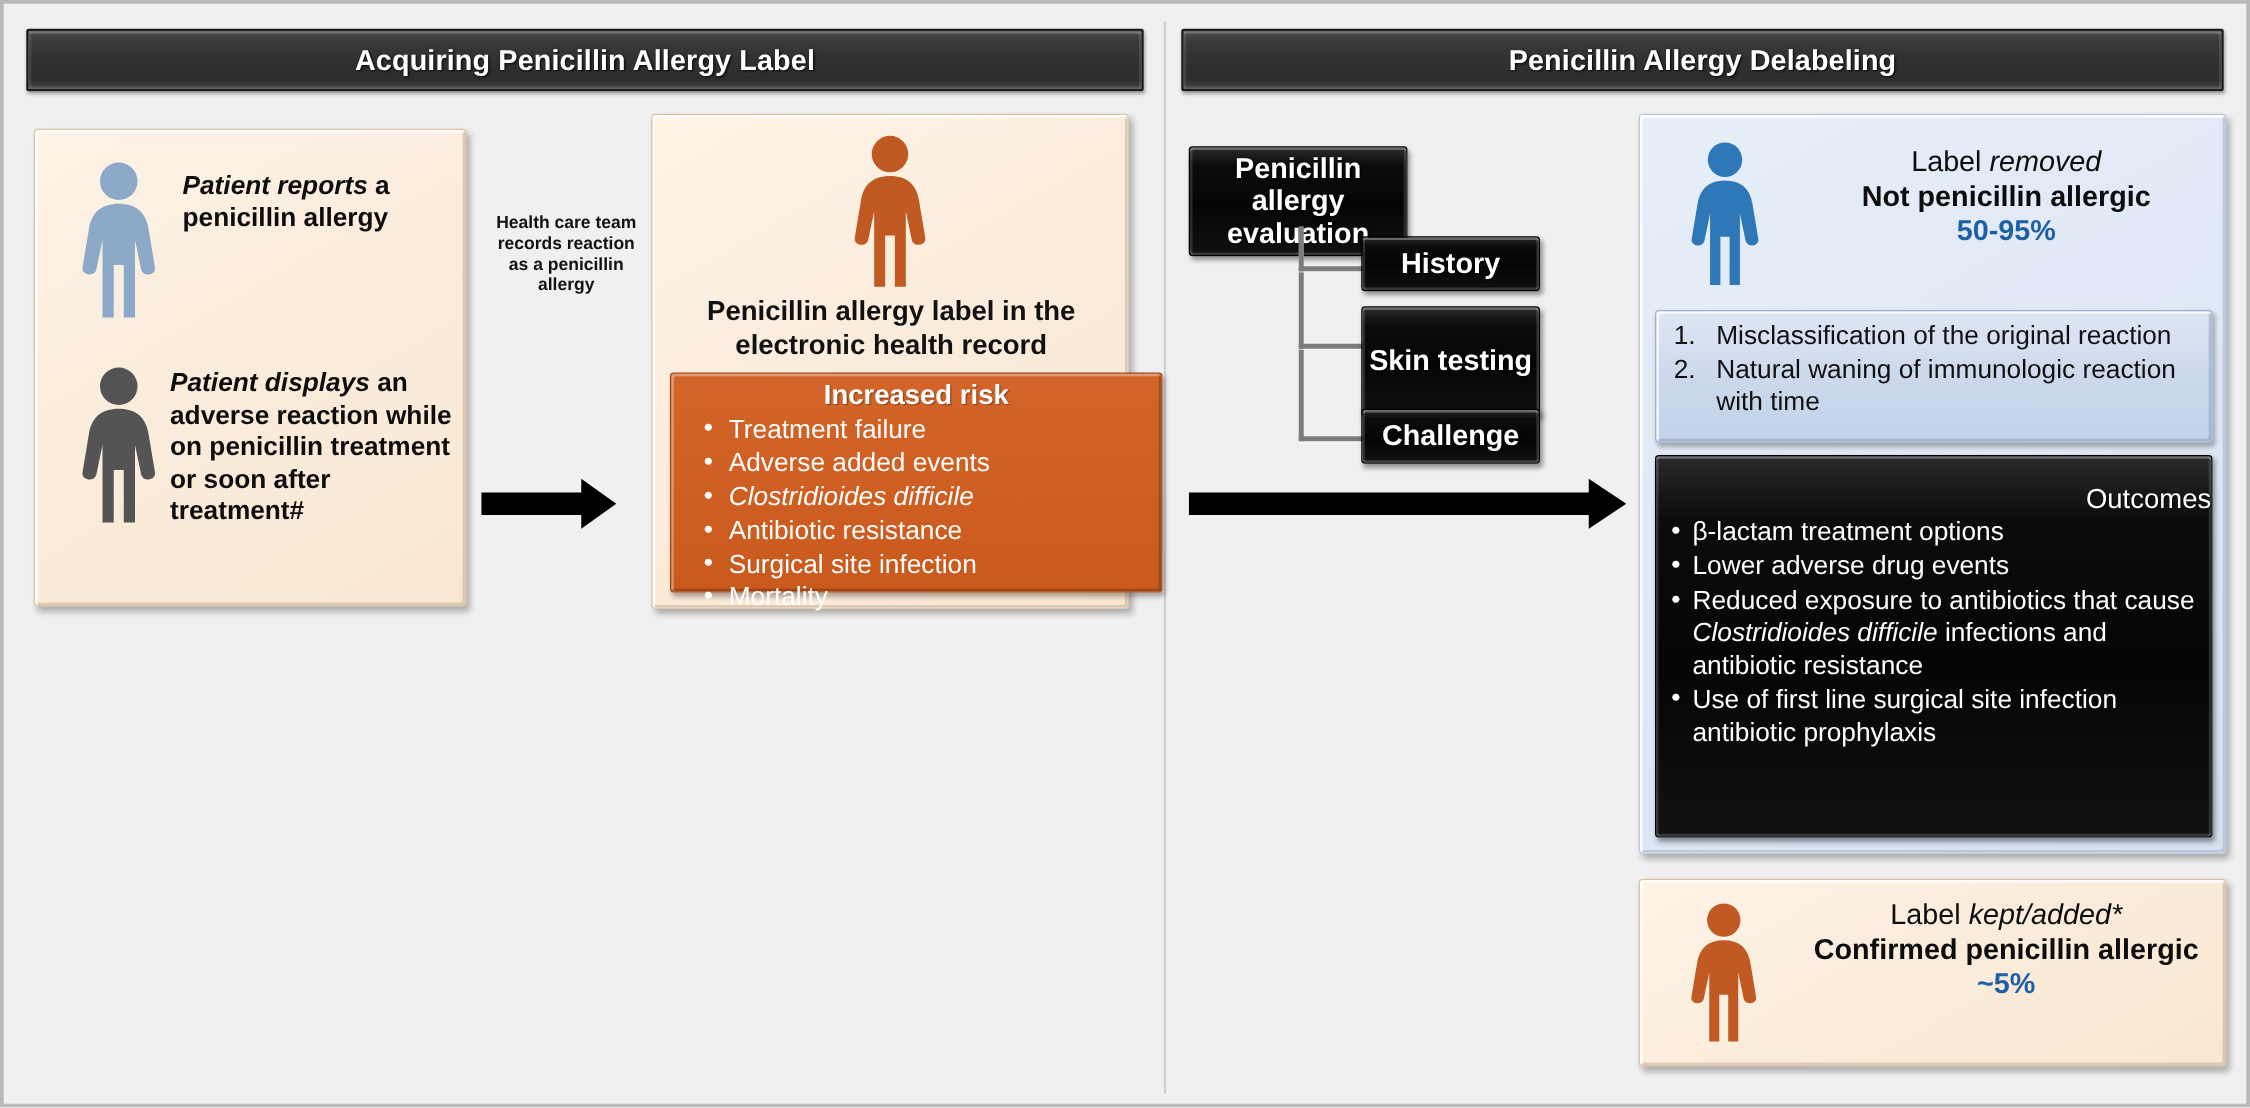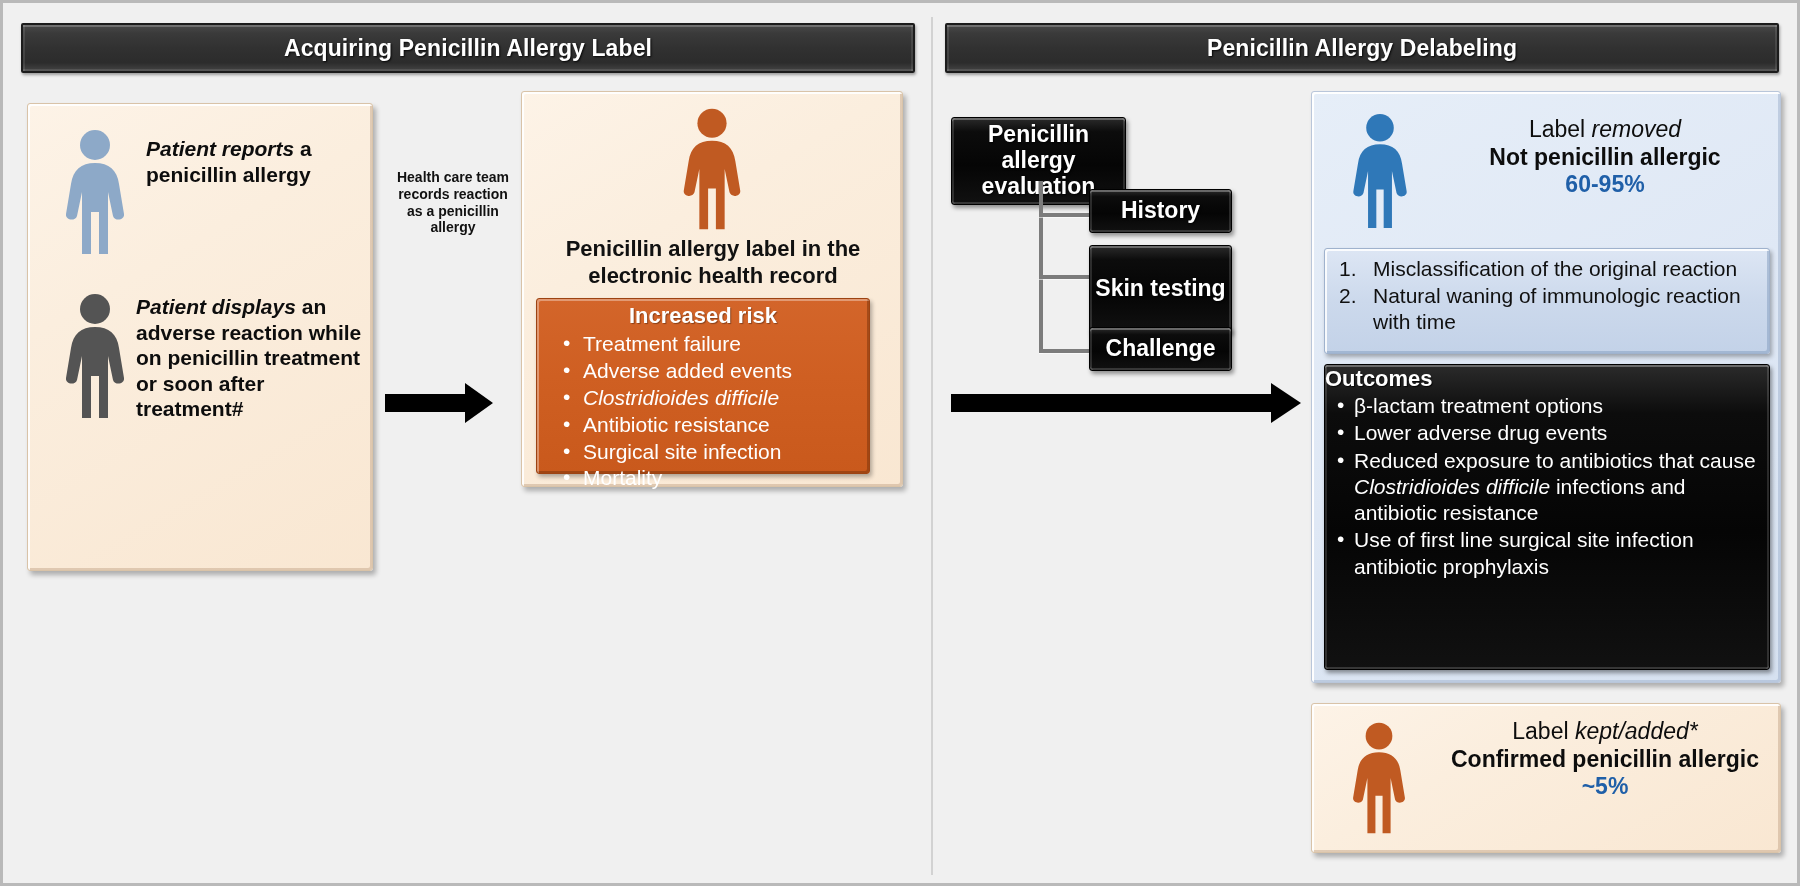--- a/index.html
+++ b/index.html
@@ -162,22 +162,22 @@
   ol.numbered li {
     position: relative;
     padding-left: 34px;
     margin-bottom: 1px;
   }
   ol.numbered li .num {
     position: absolute; left: 0; top: 0;
   }
 
   .outcomes-title {
-    text-align: left; font-weight: bold; font-size: 22px;
-    padding: 1px 0 1px;
+    text-align: right; font-weight: normal; font-size: 22px;
+    padding: 21px 0 1px;
     text-shadow: 1px 1px 1px rgba(0,0,0,.8);
   }
   ul.outcomes {
     margin: 0; padding: 0 10px 6px 12px;
     list-style: none; font-size: 21px; line-height: 1.25;
   }
   ul.outcomes li { position: relative; padding-left: 17px; margin-bottom: 1px; }
   ul.outcomes li::before {
     content: "\2022"; position: absolute; left: 0; top: -1px;
   }
@@ -204,21 +204,21 @@
 <body>
 
 <div id="figure">
 
   <div class="panel-header" id="hdr-left">Acquiring Penicillin Allergy Label</div>
 
   <div class="panel-header" id="hdr-right">Penicillin Allergy Delabeling</div>
 
   <div class="panel-divider"></div>
 
-  <div class="box cream" style="left:24px; top:100px; width:346px; height:468px;">
+  <div class="box cream" style="left:24px; top:100px; width:346px; height:382px;">
 
     <div style="position:absolute; left:30px; top:24px;">
       <svg class="person" width="74" height="128" viewBox="0 0 74 128" aria-hidden="true">
         <circle cx="37" cy="17" r="15" fill="#8da9c8"></circle>
         <path d="M37 35 C23 35 15 42 13 56 L8 86 C7 92 17 94 19 88 L24 64 L24 126 L33 126 L33 84 L41 84 L41 126 L50 126 L50 64 L55 88 C57 94 67 92 66 86 L61 56 C59 42 51 35 37 35 Z" fill="#8da9c8"></path>
       </svg>
     </div>
     <div class="stmt" style="left:118px; top:32px; width:215px;">
       <em>Patient reports</em>
       <span>a penicillin allergy</span>
@@ -248,21 +248,21 @@
 
     <div style="position:absolute; left:50%; top:14px; transform:translateX(-50%);">
       <svg class="person" width="72" height="126" viewBox="0 0 74 128" aria-hidden="true">
         <circle cx="37" cy="17" r="15" fill="#c05a22"></circle>
         <path d="M37 35 C23 35 15 42 13 56 L8 86 C7 92 17 94 19 88 L24 64 L24 126 L33 126 L33 84 L41 84 L41 126 L50 126 L50 64 L55 88 C57 94 67 92 66 86 L61 56 C59 42 51 35 37 35 Z" fill="#c05a22"></path>
       </svg>
     </div>
 
     <div class="caption" style="left:8px; top:144px; width:366px;">Penicillin allergy label in the electronic health record</div>
 
-    <div class="box orange-sub" style="left:14px; top:206px; width:334px; height:176px;">
+    <div class="box orange-sub" style="left:14px; top:206px; width:394px; height:176px;">
       <div class="risk-title">Increased risk</div>
       <ul class="plain">
         <li><span>Treatment failure</span></li>
         <li><span>Adverse added events</span></li>
         <li><i>Clostridioides difficile</i></li>
         <li><span>Antibiotic resistance</span></li>
         <li><span>Surgical site infection</span></li>
         <li><span>Mortality</span></li>
       </ul>
     </div>
@@ -293,21 +293,21 @@
         <circle cx="37" cy="17" r="15" fill="#2f78b8"></circle>
         <path d="M37 35 C23 35 15 42 13 56 L8 86 C7 92 17 94 19 88 L24 64 L24 126 L33 126 L33 84 L41 84 L41 126 L50 126 L50 64 L55 88 C57 94 67 92 66 86 L61 56 C59 42 51 35 37 35 Z" fill="#2f78b8"></path>
       </svg>
     </div>
 
     <div class="result-text" style="left:128px; top:24px; width:330px;">
       <div class="l1">
         <span>Label </span><em>removed</em>
       </div>
       <div class="l2">Not penicillin allergic</div>
-      <div class="l3" style="color:#1f5fa8;">60-95%</div>
+      <div class="l3" style="color:#1f5fa8;">50-95%</div>
     </div>
 
     <div class="box blue-sub" style="left:12px; top:156px; width:446px; height:106px;">
       <ol class="numbered">
         <li>
           <span class="num">1.</span>
           <span>Misclassification of the original reaction</span>
         </li>
         <li>
           <span class="num">2.</span>

